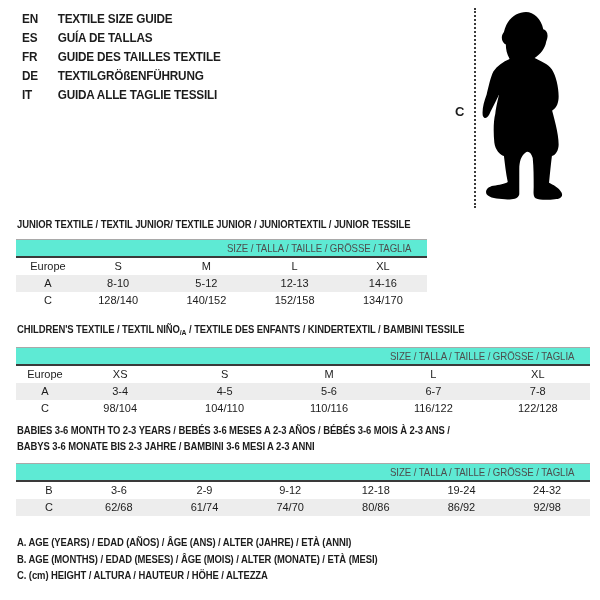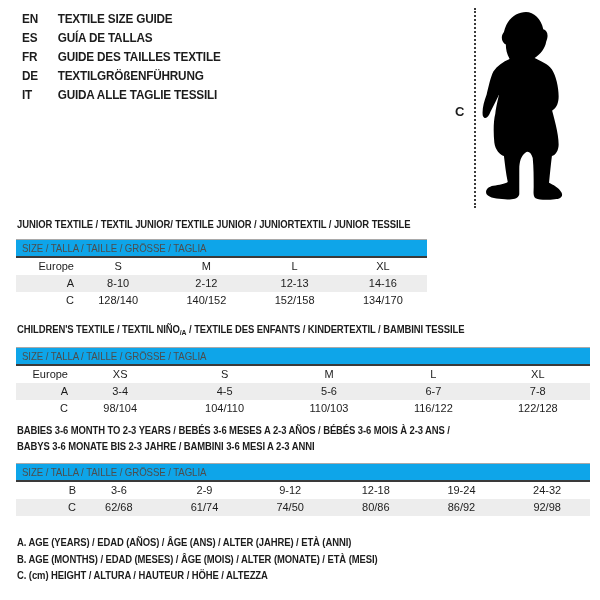--- a/index.html
+++ b/index.html
@@ -22,29 +22,29 @@
   .baby-svg { left:478px; top:6px; }
 
   
   .section-title { font-weight:bold; font-size:11px; letter-spacing:-0.1px;
                    white-space:nowrap; transform:scaleX(0.86); transform-origin:0 0;
                    line-height:16px; }
   .sub-mark { font-size:8px; vertical-align:-2px; }
 
   
   .table-block { left:16px; }
-  .size-bar { height:16px; line-height:16px; background:#0ea5e9; border-top:1px solid #a9a9a9;
-              color:#4d4d4d; font-size:10.5px; padding-left:6px; }
+  .size-bar { height:16px; line-height:16px; background:#5eead4; border-top:1px solid #a9a9a9;
+              color:#4d4d4d; font-size:10.5px; padding-left:6px;text-align:right; }
   .size-bar span { display:inline-block; transform:scaleX(0.92); transform-origin:0 0;
                    white-space:nowrap; letter-spacing:-0.1px; }
   table.tbl { width:100%; border-collapse:collapse; table-layout:fixed;
               border-top:2px solid #3a3a3a; font-size:11px; }
   .tbl td { height:17px; line-height:17px; padding:0; text-align:center;
             overflow:hidden; white-space:nowrap; }
-  .tbl td.lab { text-align:right; padding-left:6px; }
+  .tbl td.lab { text-align:center; padding-left:6px; }
   tr.shaded { background:#ededed; }
 
   
   .notes { left:17px; top:534px; font-weight:bold; font-size:11px; line-height:16.5px;
            letter-spacing:-0.1px; white-space:nowrap; transform:scaleX(0.86);
            transform-origin:0 0; }
 </style>
 </head>
 <body>
 
@@ -132,21 +132,21 @@
       <tr>
         <td class="lab">Europe</td>
         <td>S</td>
         <td>M</td>
         <td>L</td>
         <td>XL</td>
       </tr>
       <tr class="shaded">
         <td class="lab">A</td>
         <td>8-10</td>
-        <td>2-12</td>
+        <td>5-12</td>
         <td>12-13</td>
         <td>14-16</td>
       </tr>
       <tr>
         <td class="lab">C</td>
         <td>128/140</td>
         <td>140/152</td>
         <td>152/158</td>
         <td>134/170</td>
       </tr>
@@ -185,21 +185,21 @@
         <td>3-4</td>
         <td>4-5</td>
         <td>5-6</td>
         <td>6-7</td>
         <td>7-8</td>
       </tr>
       <tr>
         <td class="lab">C</td>
         <td>98/104</td>
         <td>104/110</td>
-        <td>110/103</td>
+        <td>110/116</td>
         <td>116/122</td>
         <td>122/128</td>
       </tr>
     </tbody>
   </table>
 </div>
 
 <div class="abs section-title" style="left:17px; top:422px;">
   <div>BABIES 3-6 MONTH TO 2-3 YEARS / BEBÉS 3-6 MESES A 2-3 AÑOS / BÉBÉS 3-6 MOIS À 2-3 ANS /</div>
   <div>BABYS 3-6 MONATE BIS 2-3 JAHRE / BAMBINI 3-6 MESI A 2-3 ANNI</div>
@@ -226,21 +226,21 @@
         <td>2-9</td>
         <td>9-12</td>
         <td>12-18</td>
         <td>19-24</td>
         <td>24-32</td>
       </tr>
       <tr class="shaded">
         <td class="lab">C</td>
         <td>62/68</td>
         <td>61/74</td>
-        <td>74/50</td>
+        <td>74/70</td>
         <td>80/86</td>
         <td>86/92</td>
         <td>92/98</td>
       </tr>
     </tbody>
   </table>
 </div>
 
 <div class="abs notes">
   <div>A. AGE (YEARS) / EDAD (AÑOS) / ÂGE (ANS) / ALTER (JAHRE) / ETÀ (ANNI)</div>

